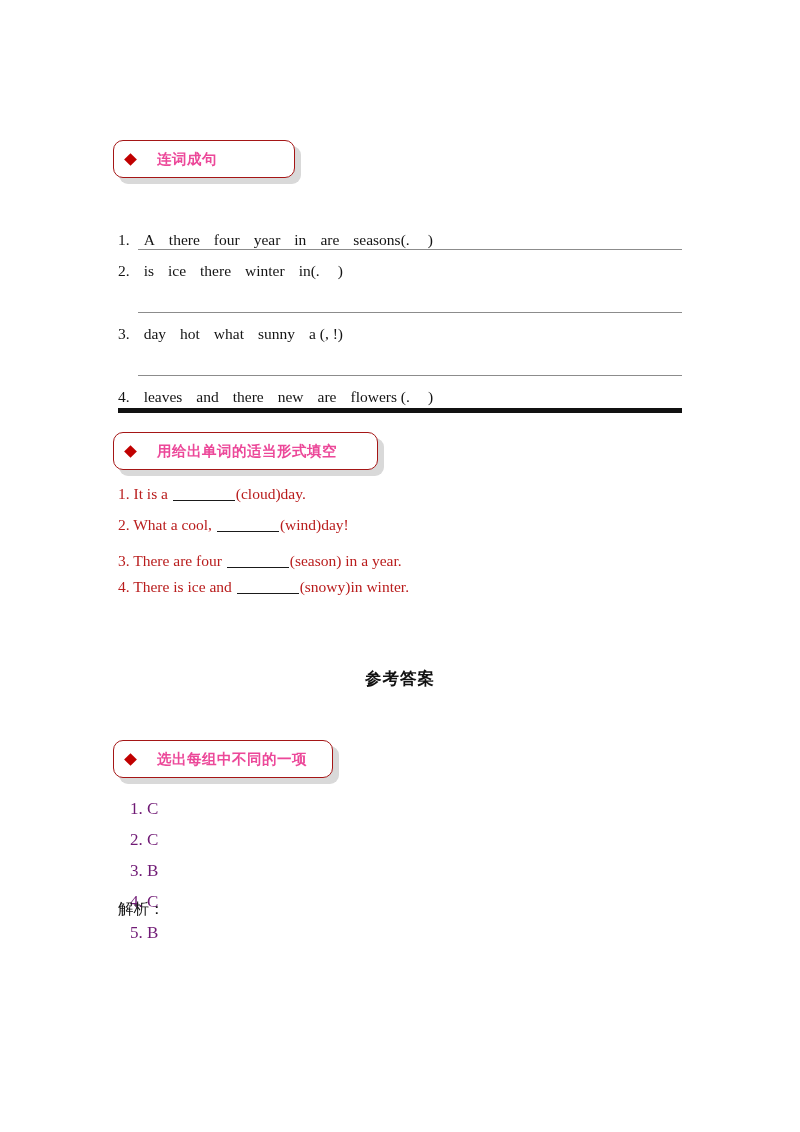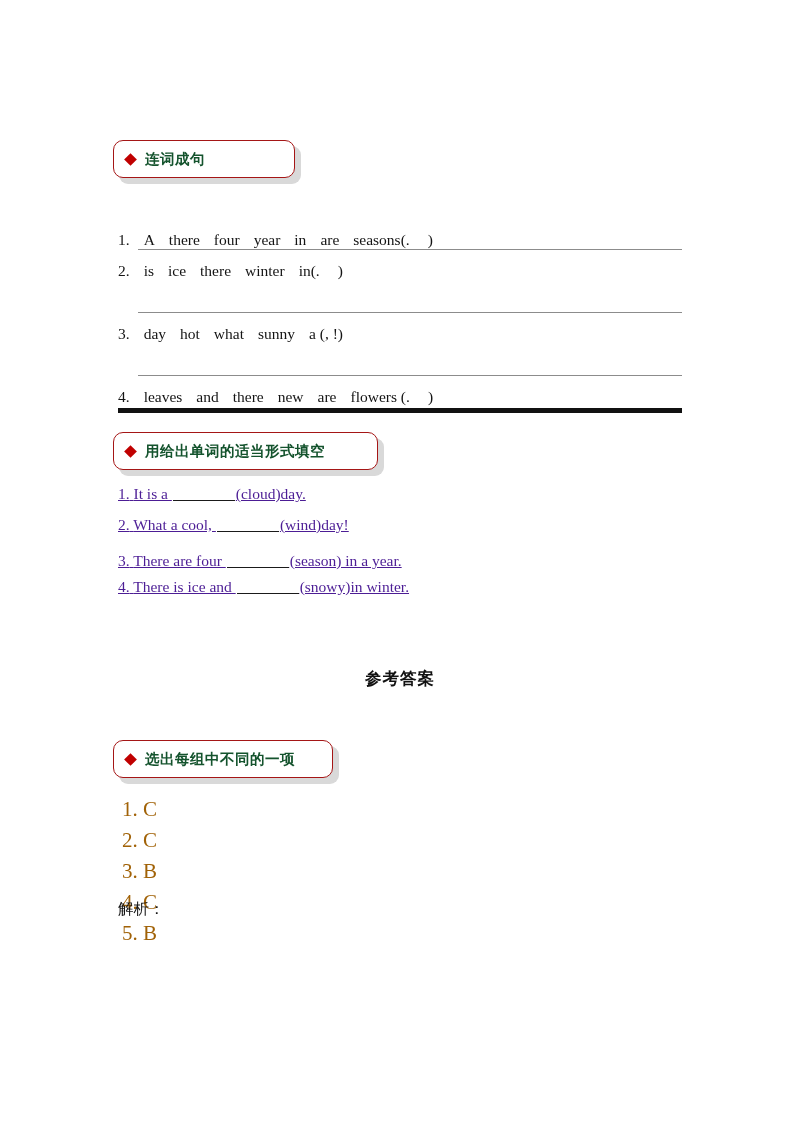--- a/index.html
+++ b/index.html
@@ -75,25 +75,26 @@
   .badge-diamond {
     display: inline-block;
     width: 9px;
     height: 9px;
     background: #c00000;
     transform: rotate(45deg);
     margin-right: 10px;
     flex: 0 0 auto;
   }
   .badge-text {
-    color: #14532d;
+    color: #ec4899;
     font-family: Liberation Mono, monospace;
     font-size: 14.5px;
     font-weight: 600;
     letter-spacing: 0.5px;
+    margin-left: 12px;
   }
 
   
   .q-line {
     position: absolute;
     left: 118px;
     font-size: 15.5px;
     line-height: 22px;
     white-space: nowrap;
     color: #141414;
@@ -119,22 +120,21 @@
     border-top: 1px solid #111111;
   }
 
   
   .fb-line {
     position: absolute;
     left: 118px;
     font-size: 15.5px;
     line-height: 22px;
     white-space: nowrap;
-    color: #4c1d95;
-    text-decoration: underline;
+    color: #b91c1c;
   }
   .blank {
     display: inline-block;
     border-bottom: 1.2px solid #1a1a1a;
     width: 62px;
     margin: 0 1px;
     vertical-align: -2px;
   }
 
   
@@ -147,25 +147,25 @@
     font-family: "DejaVu Serif", "Liberation Serif", serif;
     font-size: 16.5px;
     font-weight: bold;
     letter-spacing: 1px;
     color: #111111;
   }
 
   
   .ans-line {
     position: absolute;
-    left: 122px;
-    font-size: 21px;
-    line-height: 22px;
-    white-space: nowrap;
-    color: #a16207;
+    left: 130px;
+    font-size: 17px;
+    line-height: 22px;
+    white-space: nowrap;
+    color: #701a75;
   }
   .explain-label {
     position: absolute;
     left: 118px;
     font-size: 15.5px;
     line-height: 22px;
     color: #141414;
   }
   .explain-line {
     position: absolute;

